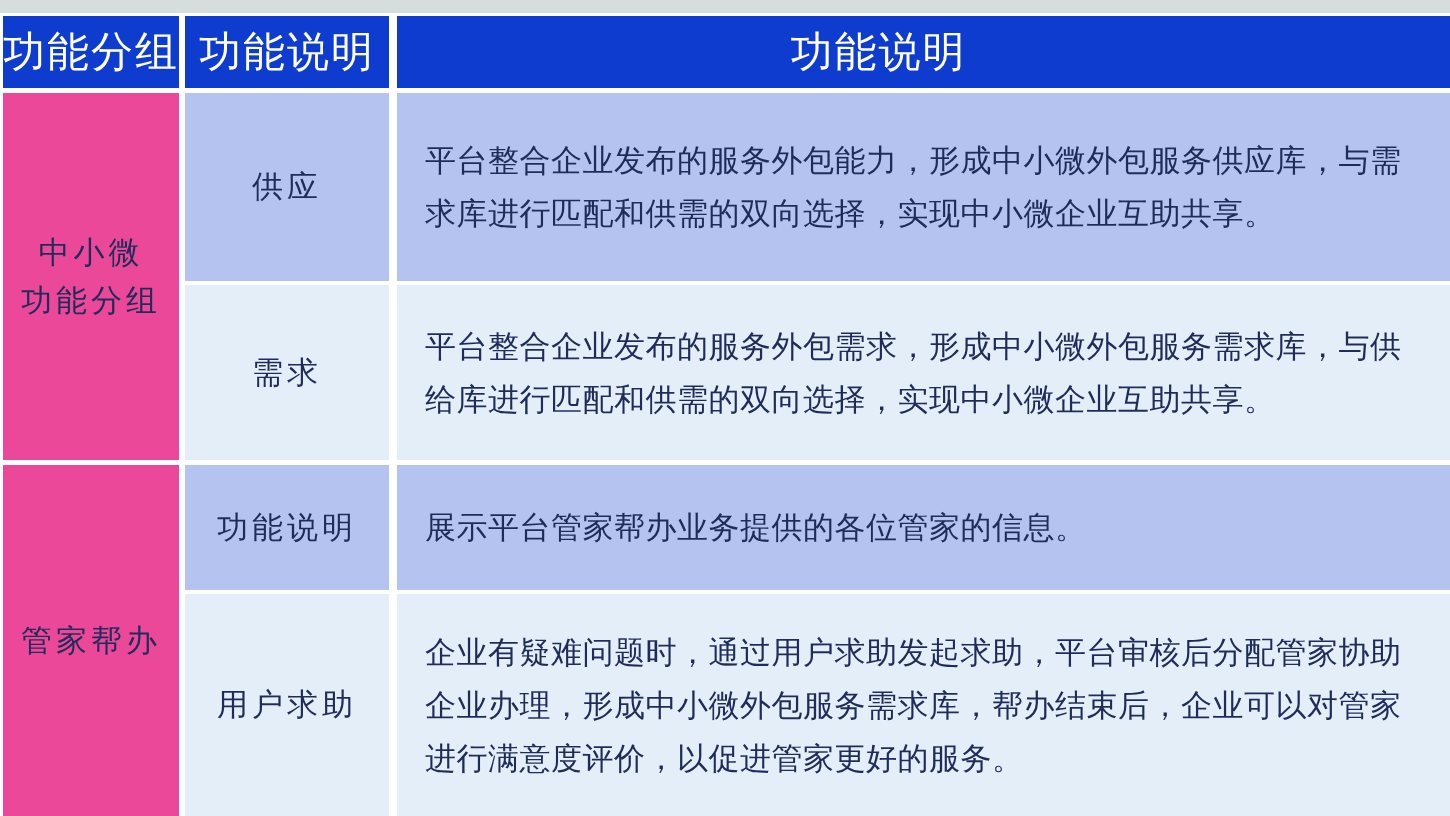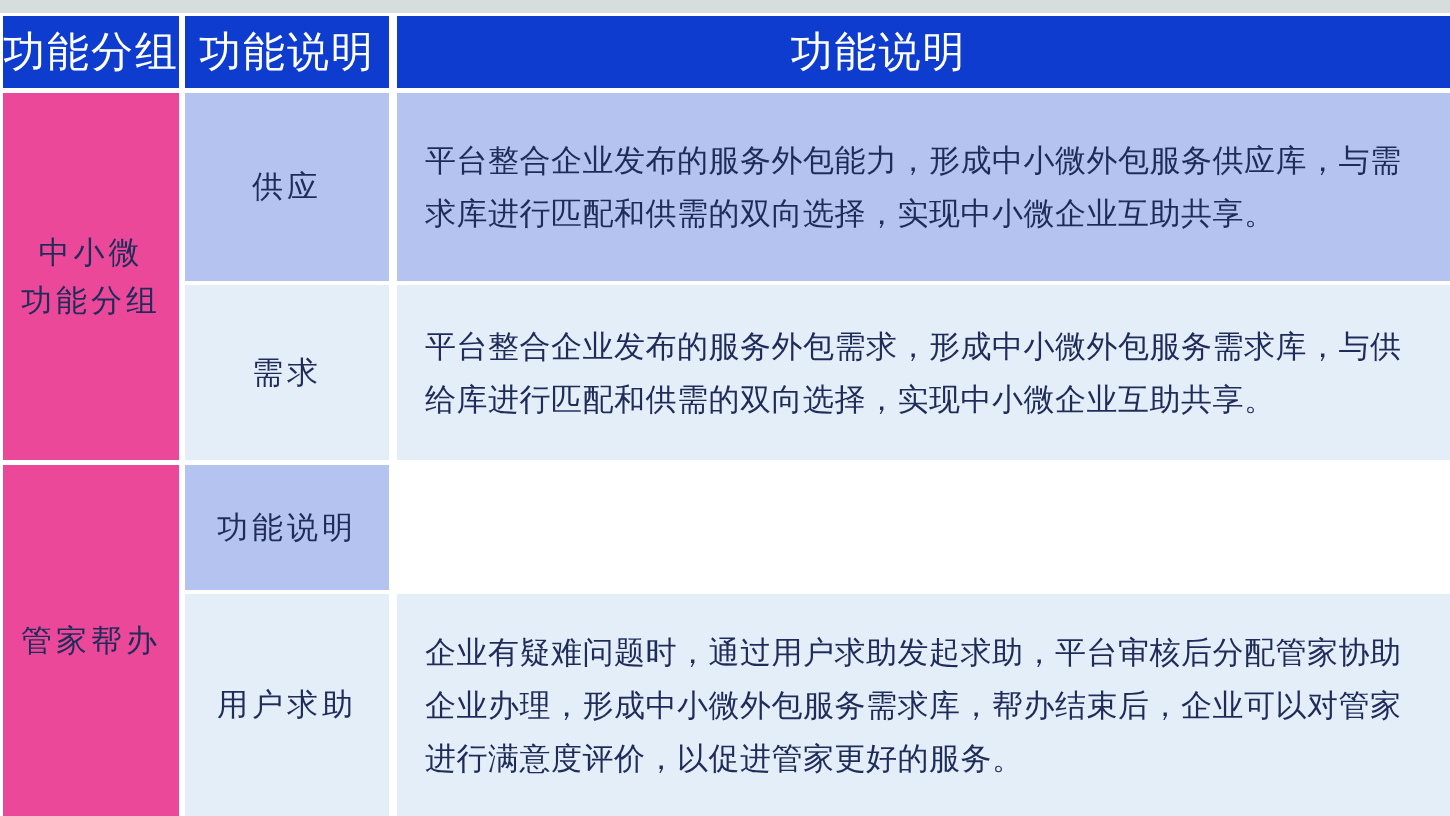--- a/index.html
+++ b/index.html
@@ -90,18 +90,19 @@
       <span class="group-line">管家帮办</span>
     </div>
 
     <div class="cell name tone-periwinkle r1">供应</div>
     <div class="cell desc tone-periwinkle r1">平台整合企业发布的服务外包能力，形成中小微外包服务供应库，与需求库进行匹配和供需的双向选择，实现中小微企业互助共享。</div>
 
     <div class="cell name tone-light r2">需求</div>
     <div class="cell desc tone-light r2">平台整合企业发布的服务外包需求，形成中小微外包服务需求库，与供给库进行匹配和供需的双向选择，实现中小微企业互助共享。</div>
 
     <div class="cell name tone-periwinkle r3">功能说明</div>
+    <div class="cell desc tone-periwinkle r3">展示平台管家帮办业务提供的各位管家的信息。</div>
 
     <div class="cell name tone-light r4">用户求助</div>
     <div class="cell desc tone-light r4">企业有疑难问题时，通过用户求助发起求助，平台审核后分配管家协助企业办理，形成中小微外包服务需求库，帮办结束后，企业可以对管家进行满意度评价，以促进管家更好的服务。</div>
 
   </div>
 </div>
 
 </body></html>

